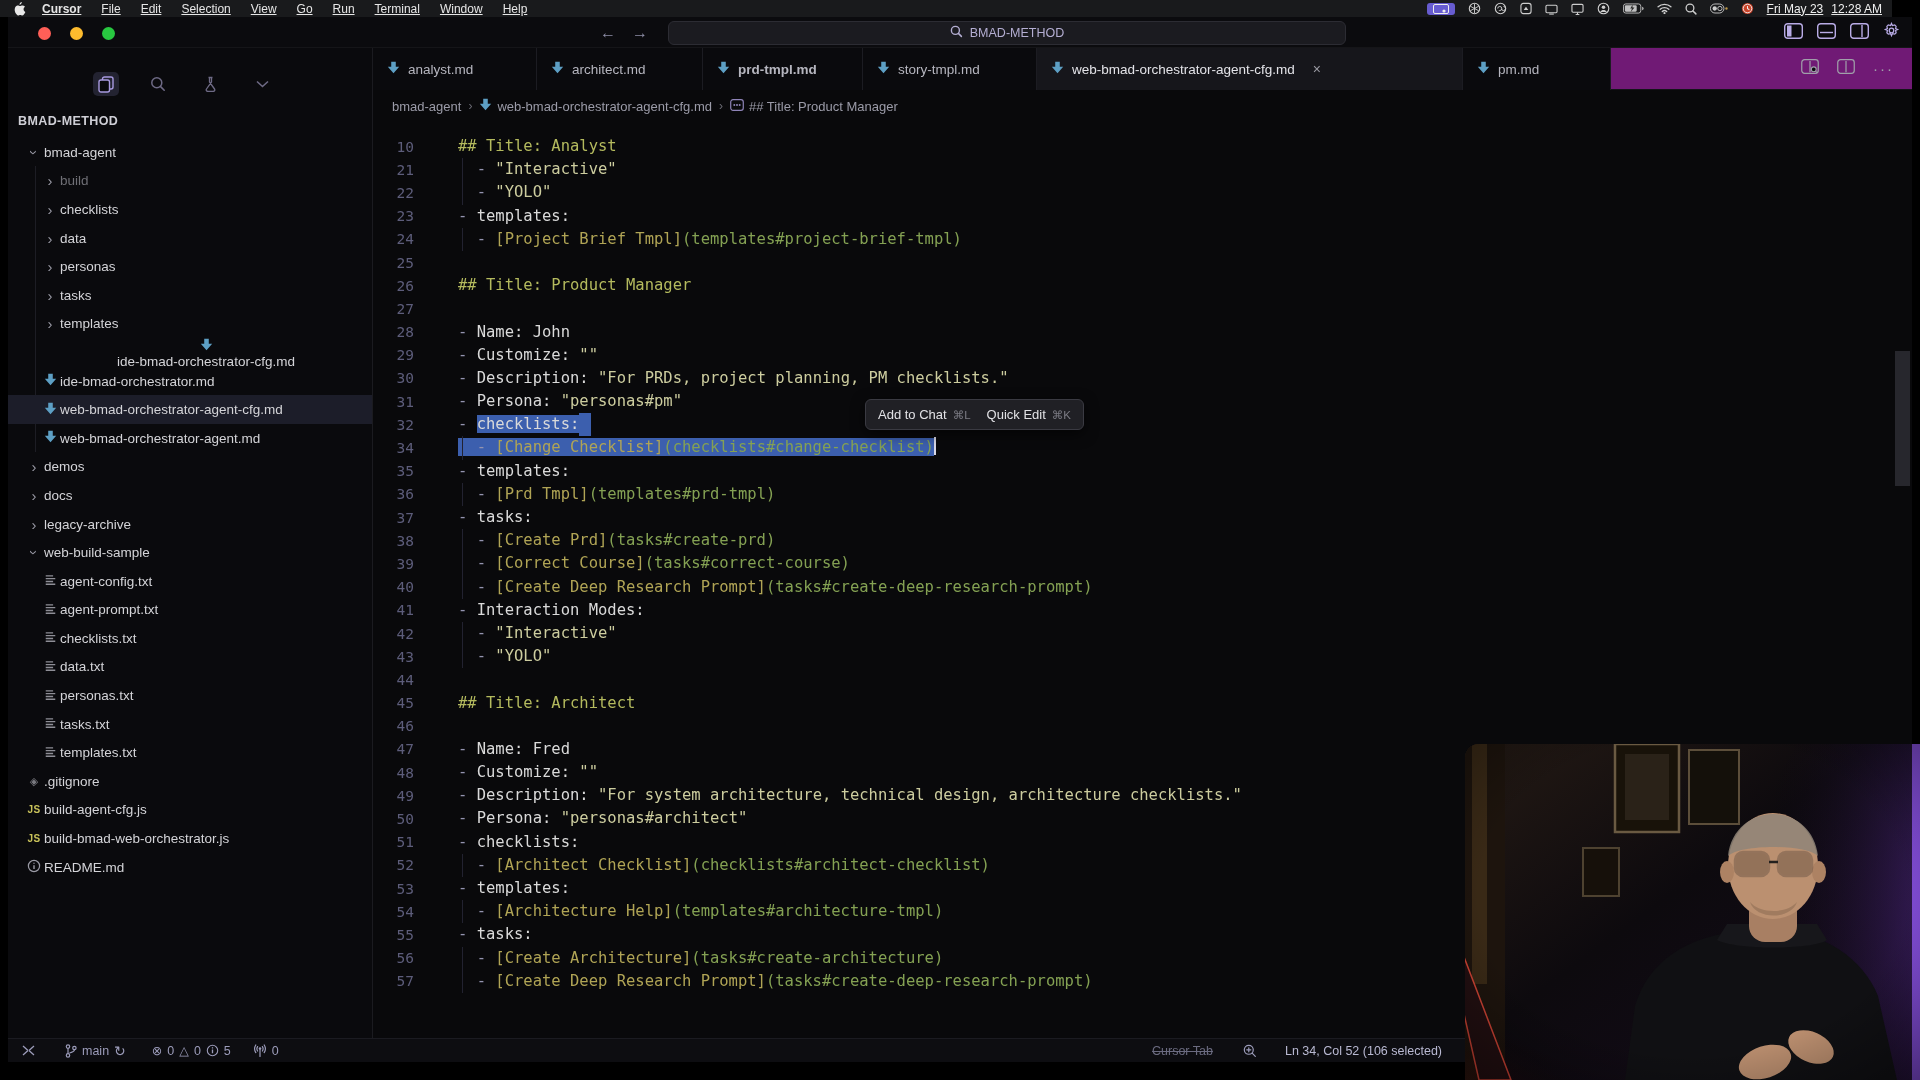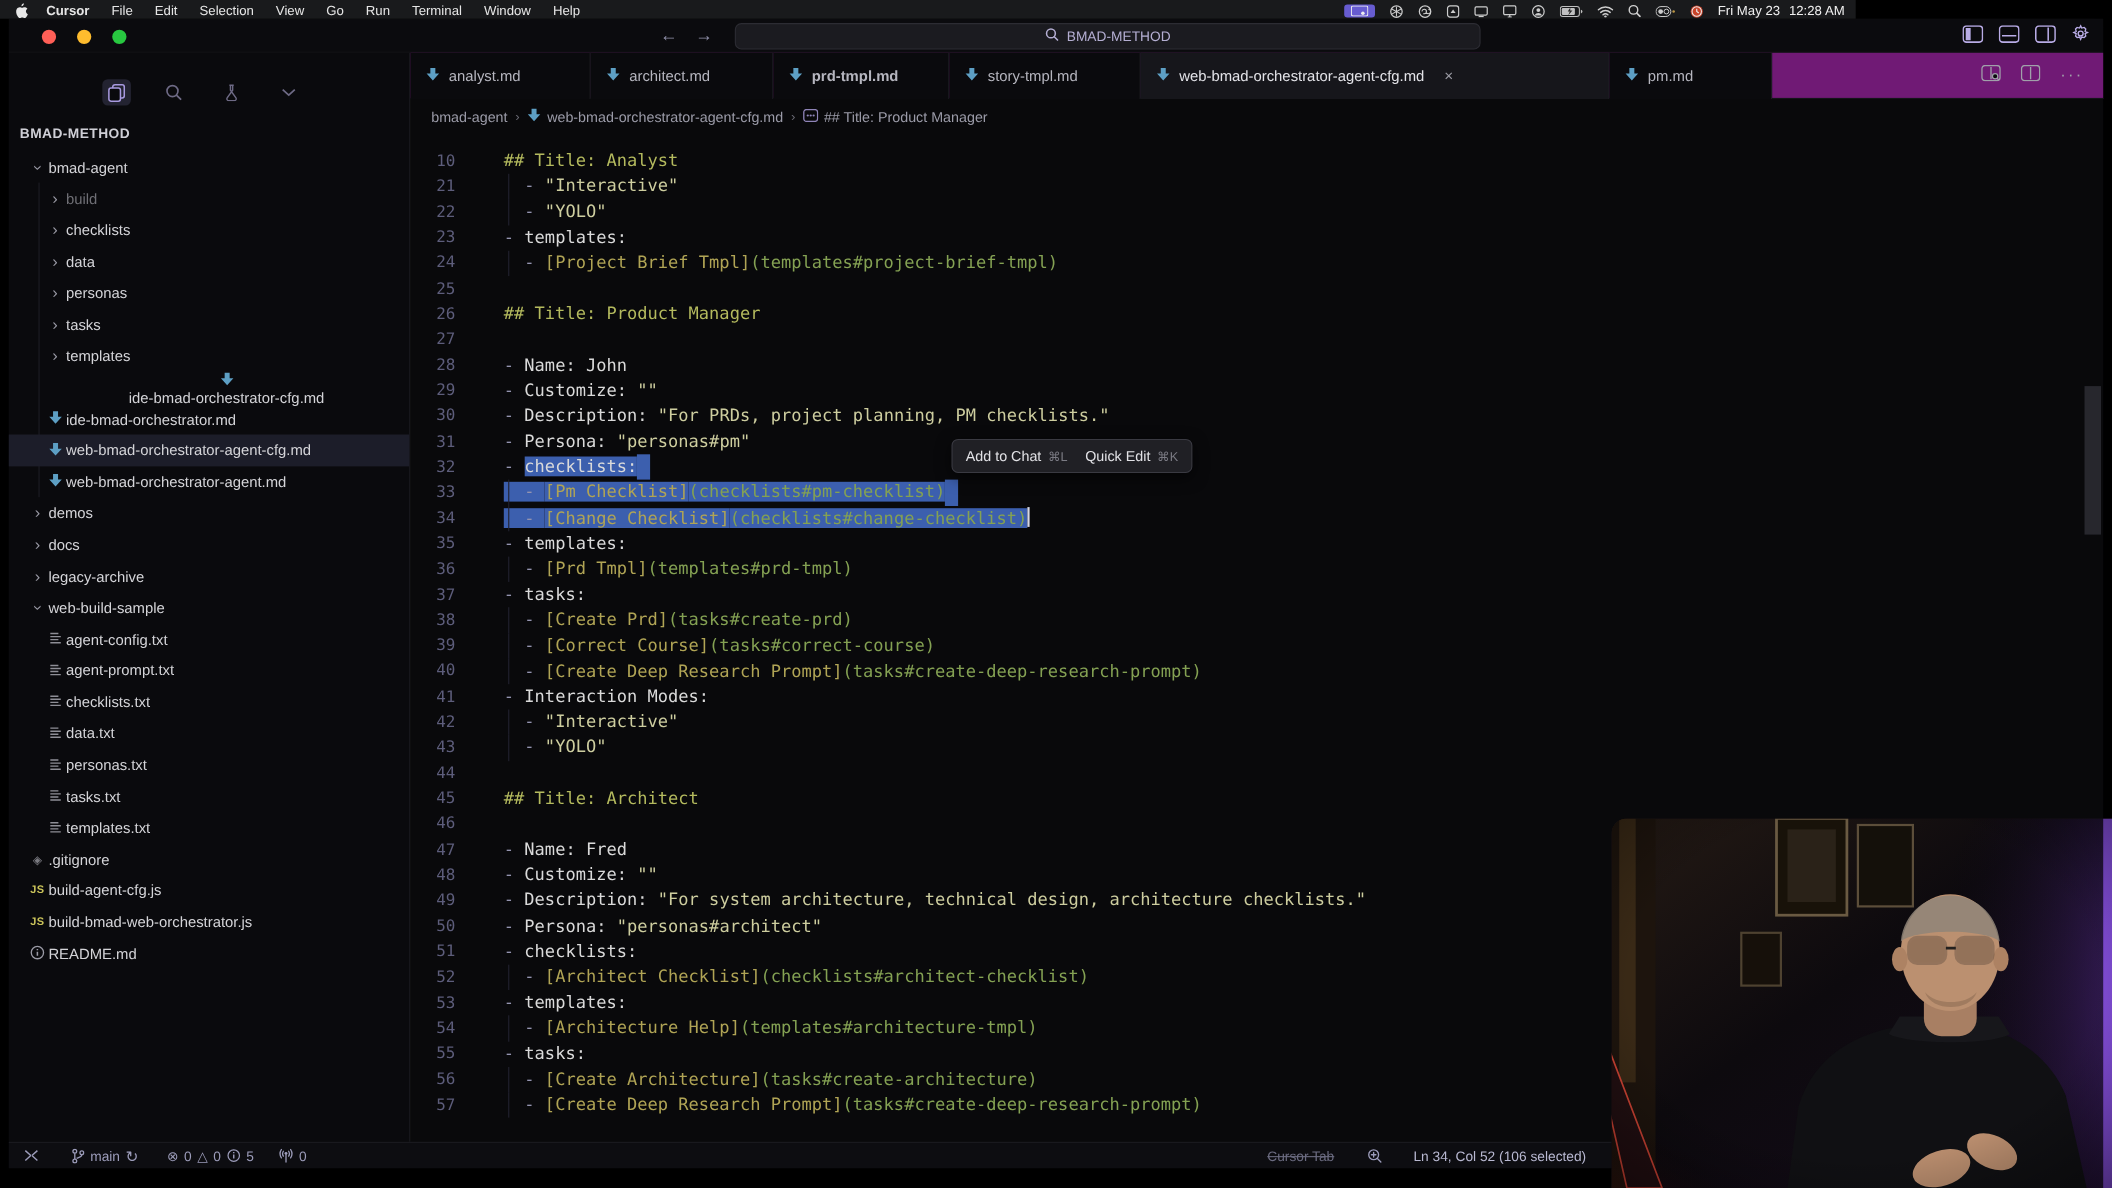--- a/index.html
+++ b/index.html
@@ -1,21 +1,21 @@
 <!DOCTYPE html>
 <html><head>
 <meta charset="utf-8">
 <style>
   * { margin:0; padding:0; box-sizing:border-box; }
   html,body { width:1920px; height:1080px; background:#000; overflow:hidden;
     font-family:"Liberation Sans", sans-serif; -webkit-font-smoothing:antialiased; }
 
   
-  .menubar { position:absolute; left:0; top:0; width:1687px; height:17px;
-    background:#191a1c; display:flex; align-items:flex-end; color:#e6e6e6; font-size:12px; z-index:30; }
+  .menubar { position:absolute; left:0; top:0; width:1892px; height:17px;
+    background:#191a1c; display:flex; align-items:center; color:#e6e6e6; font-size:12px; z-index:30;text-decoration:underline; }
   .mb-left { display:flex; align-items:center; padding-left:14px; }
   .mb-apple { margin-right:6px; display:flex; align-items:center; }
   .mb-item { padding:0 10px; white-space:nowrap; }
   .mb-item.app { font-weight:bold; }
   .mb-right { margin-left:auto; display:flex; align-items:center; gap:13px; padding-right:10px; }
   .mb-ic { display:flex; align-items:center; opacity:.92; }
   .mb-pill { background:#6e62e0; border-radius:3px; padding:1px 6px; display:flex; align-items:center; }
   .mb-clock { font-size:12px; color:#f0f0f0; display:flex; gap:8px; }
 
   
@@ -588,24 +588,20 @@
             <span class="ln">30</span>
             <span class="ct"><span class="tk-d">- </span><span class="tk-k">Description: </span><span class="tk-s">"For PRDs, project planning, PM checklists."</span></span>
           </div>
           <div class="cl">
             <span class="ln">31</span>
             <span class="ct"><span class="tk-d">- </span><span class="tk-k">Persona: </span><span class="tk-s">"personas#pm"</span></span>
           </div>
           <div class="cl">
             <span class="ln">32</span>
             <span class="ct"><span class="tk-d">- </span><span class="tk-k sel">checklists:</span><span class="tail"></span></span>
-          </div>
-          <div class="cl g">
-            <span class="ln">33</span>
-            <span class="ct"><span class="tk-d sel">  - </span><span class="tk-ll sel">[Pm Checklist]</span><span class="tk-lu sel">(checklists#pm-checklist)</span><span class="tail"></span></span>
           </div>
           <div class="cl g">
             <span class="ln">34</span>
             <span class="ct"><span class="tk-d sel">  - </span><span class="tk-ll sel">[Change Checklist]</span><span class="tk-lu sel">(checklists#change-checklist)</span><span class="caret"></span></span>
           </div>
           <div class="cl">
             <span class="ln">35</span>
             <span class="ct"><span class="tk-d">- </span><span class="tk-k">templates:</span></span>
           </div>
           <div class="cl g">

